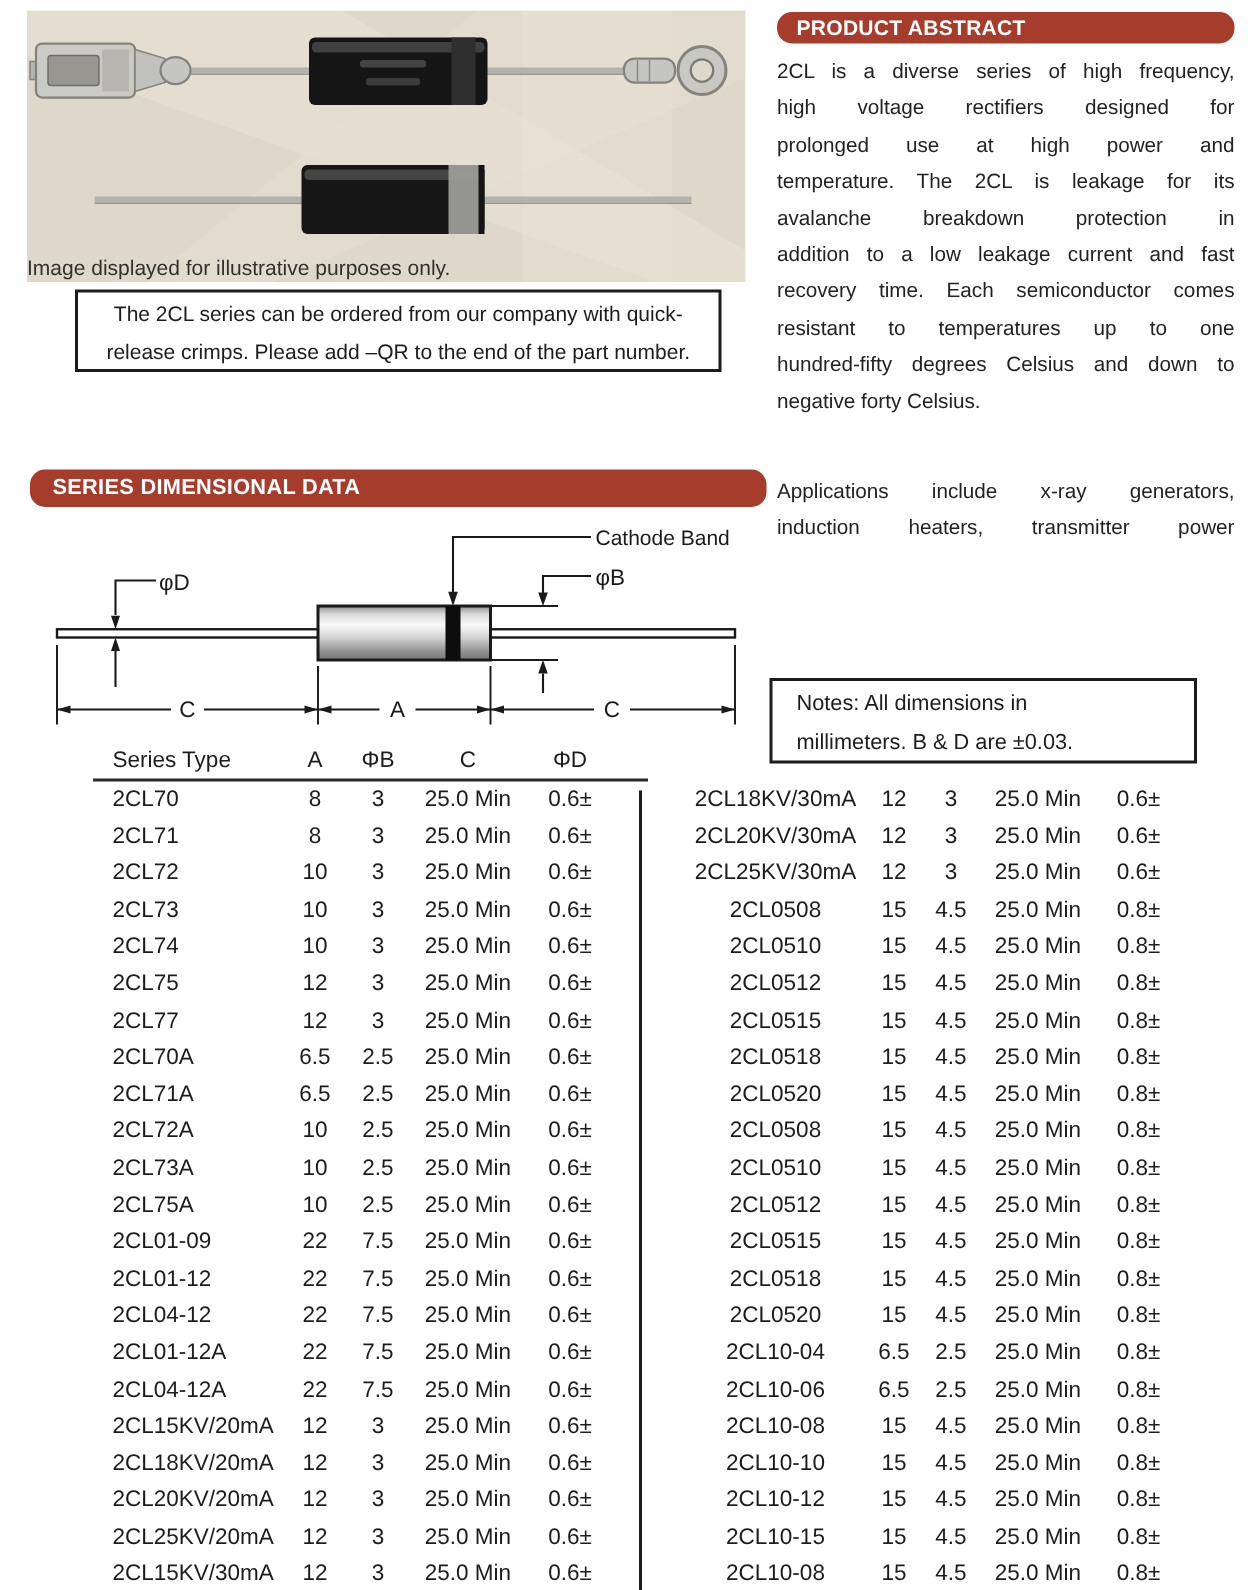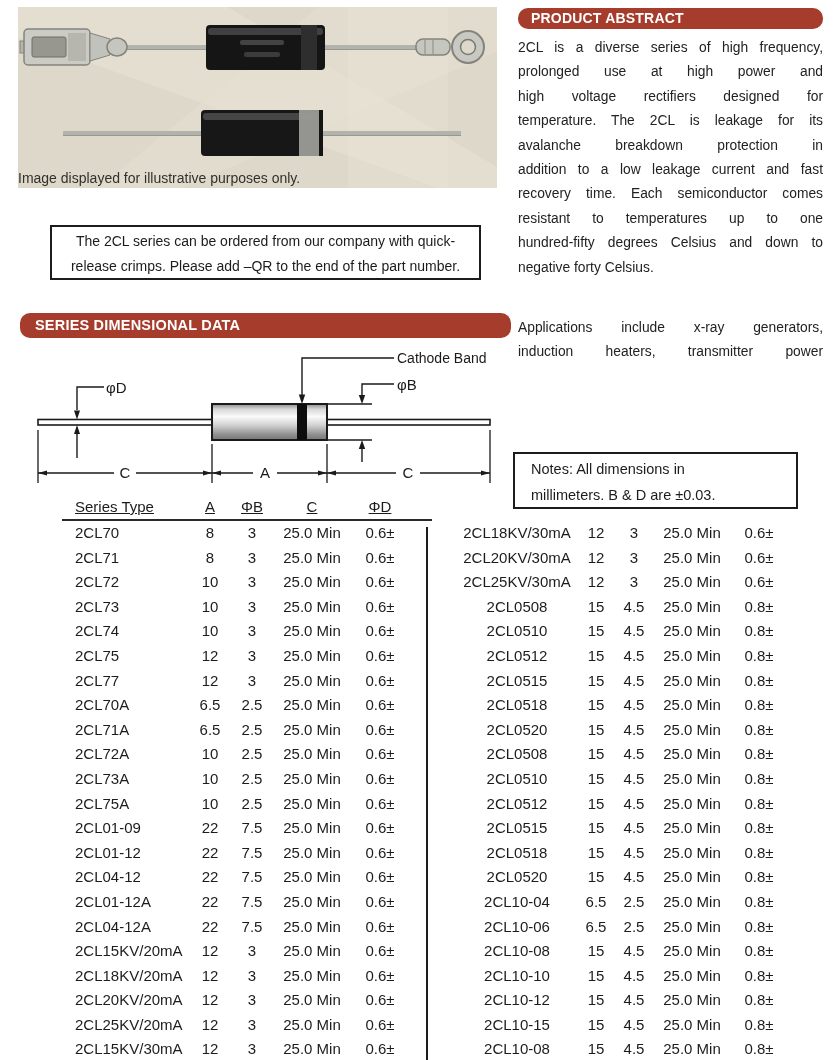--- a/index.html
+++ b/index.html
@@ -6,21 +6,21 @@
   .page{position:relative;width:836px;height:1060px;background:#ffffff;overflow:hidden;
         font-family:"Liberation Sans",sans-serif;color:#1c1c1c;}
   
   .photo{position:absolute;left:18px;top:7px;width:479px;height:181px;}
   .photo svg{position:absolute;left:0;top:0;}
   .photo-caption{position:absolute;left:0;right:0;top:163px;text-align:left;
         font-size:14px;color:#32312b;}
   
   .order-note{position:absolute;left:50px;top:193px;width:431px;height:55px;
         border:2px solid #1c1c1c;box-sizing:border-box;text-align:center;
-        font-size:14px;line-height:25px;padding-top:2px;margin-top:32px;}
+        font-size:14px;line-height:25px;padding-top:2px;}
   .order-note div{white-space:nowrap;overflow:hidden;}
   
   .bar{position:absolute;background:var(--accent,#a63c2c);color:#fff;font-weight:bold;
         letter-spacing:.2px;box-sizing:border-box;border-radius:10px;}
   .bar-abstract{left:518px;top:8px;width:305px;height:21px;font-size:14px;line-height:21px;padding-left:13px;}
   .bar-dimensional{left:20px;top:313px;width:491px;height:25px;font-size:14.5px;line-height:25px;padding-left:15px;}
   
   .para{position:absolute;font-size:13.8px;color:#222;}
   .abstract-body{left:518px;top:36px;width:305px;}
   .applications{left:518px;top:316px;width:305px;}
@@ -29,21 +29,21 @@
   
   .notes-box{position:absolute;left:513px;top:452px;width:285px;height:57px;
         border:2px solid #1c1c1c;box-sizing:border-box;font-size:14.5px;line-height:26px;
         padding:2px 0 0 16px;}
   
   .diagram{position:absolute;left:20px;top:340px;}
   
   .table-left{position:absolute;left:62px;top:495px;width:370px;font-size:15px;}
   .table-right{position:absolute;left:442px;top:521px;width:370px;font-size:15px;}
   .thead{display:grid;grid-template-columns:128px 40px 44px 76px 60px;height:24px;line-height:24px;
-        border-bottom:2px solid #2a2a2a;text-decoration:underline;}
+        border-bottom:2px solid #2a2a2a;}
   .table-left .trow{display:grid;grid-template-columns:128px 40px 44px 76px 60px;}
   .table-right .trow{display:grid;grid-template-columns:136px 36px 40px 76px 58px;}
   .trow{height:24.6px;line-height:24.6px;}
   .tc,.th{text-align:center;white-space:nowrap;}
   .tc.tc0{text-align:left;}
   .table-left .tc0,.table-left .th0{padding-left:13px;text-align:left;}
   .table-right .tc0{padding-left:14px;text-align:center;}
   .divider-v{position:absolute;left:426px;top:527px;width:2px;height:533px;background:#1c1c1c;}
   text{font-family:"Liberation Sans",sans-serif;fill:#1a1a1a;}
 </style>
@@ -100,22 +100,22 @@
   </div>
 
   <div class="order-note">
     <div>The 2CL series can be ordered from our company with quick-</div>
     <div>release crimps. Please add –QR to the end of the part number.</div>
   </div>
 
   <div class="bar bar-abstract">PRODUCT ABSTRACT</div>
   <div class="para abstract-body">
       <div class="jline">2CL is a diverse series of high frequency,</div>
+      <div class="jline">high voltage rectifiers designed for</div>
       <div class="jline">prolonged use at high power and</div>
-      <div class="jline">high voltage rectifiers designed for</div>
       <div class="jline">temperature.  The 2CL is leakage for its</div>
       <div class="jline">avalanche breakdown protection in</div>
       <div class="jline">addition to a low leakage current and fast</div>
       <div class="jline">recovery time. Each semiconductor comes</div>
       <div class="jline">resistant to temperatures up to one</div>
       <div class="jline">hundred-fifty degrees Celsius and down to</div>
       <div class="jline jlast">negative forty Celsius.</div>
     </div>
   <div class="para applications">
       <div class="jline">Applications include x-ray generators,</div>

